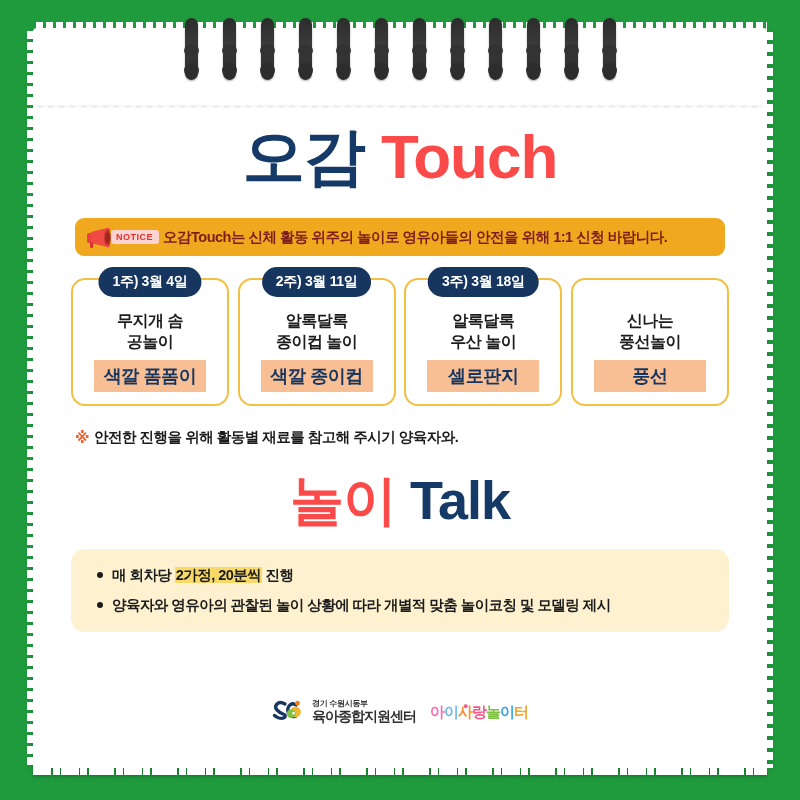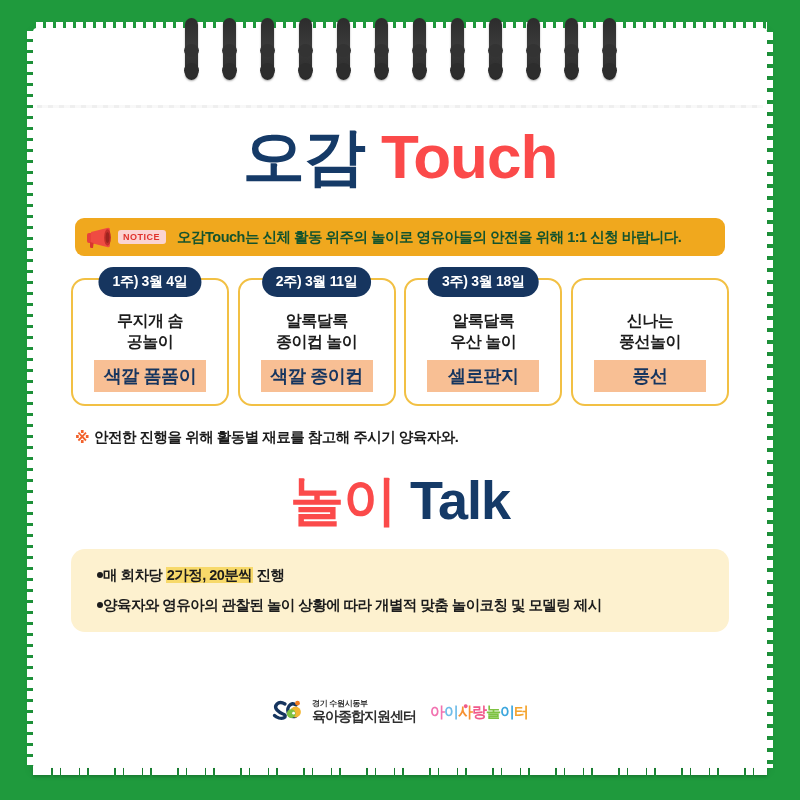--- a/index.html
+++ b/index.html
@@ -139,37 +139,36 @@
 
   
   .notice {
     margin: 30px 12px 0 12px;
     background: #f0a81e;
     border-radius: 9px;
     height: 38px;
     display: flex;
     align-items: center;
     padding: 0 10px;
-    gap: 7px;
   }
   .megaphone { flex: 0 0 auto; display:flex; align-items:center; }
   .notice-tag {
     background: #fbd4d2;
     color: #e0322c;
     font-size: 9px;
     font-weight: bold;
     letter-spacing: .5px;
     padding: 2px 6px 2px 5px;
     border-radius: 3px;
     margin-left: -4px;
   }
   .notice-text {
     font-size: 14.5px;
     font-weight: bold;
-    color: #14532d;
+    color: #7f1d1d;
     letter-spacing: -0.5px;
     margin-left: 4px;
   }
 
   
   .cards {
     display: flex;
     justify-content: space-between;
     margin: 22px 8px 0 8px;
   }
@@ -249,20 +248,21 @@
   
   .talk-box {
     margin: 22px 8px 0 8px;
     background: #fdf1cf;
     border-radius: 14px;
     padding: 16px 24px 16px 26px;
   }
   .talk-item {
     display: flex;
     align-items: flex-start;
+    gap: 9px;
     font-size: 14.5px;
     font-weight: bold;
     color: #1c1c1c;
     letter-spacing: -0.55px;
     line-height: 1.45;
   }
   .talk-item + .talk-item { margin-top: 9px; }
   .bullet {
     width: 6px; height: 6px;
     background: #1c1c1c;

